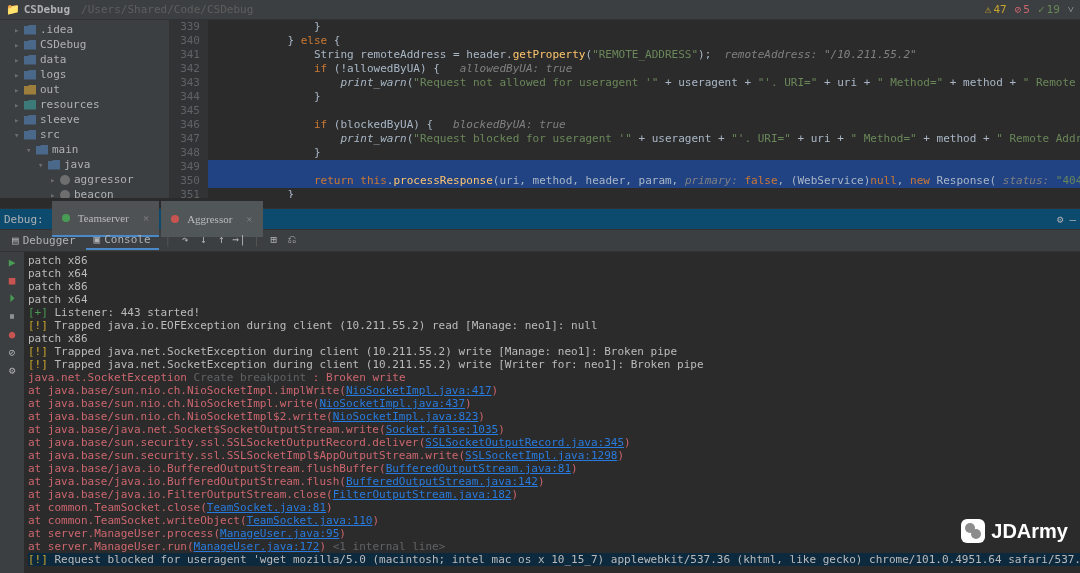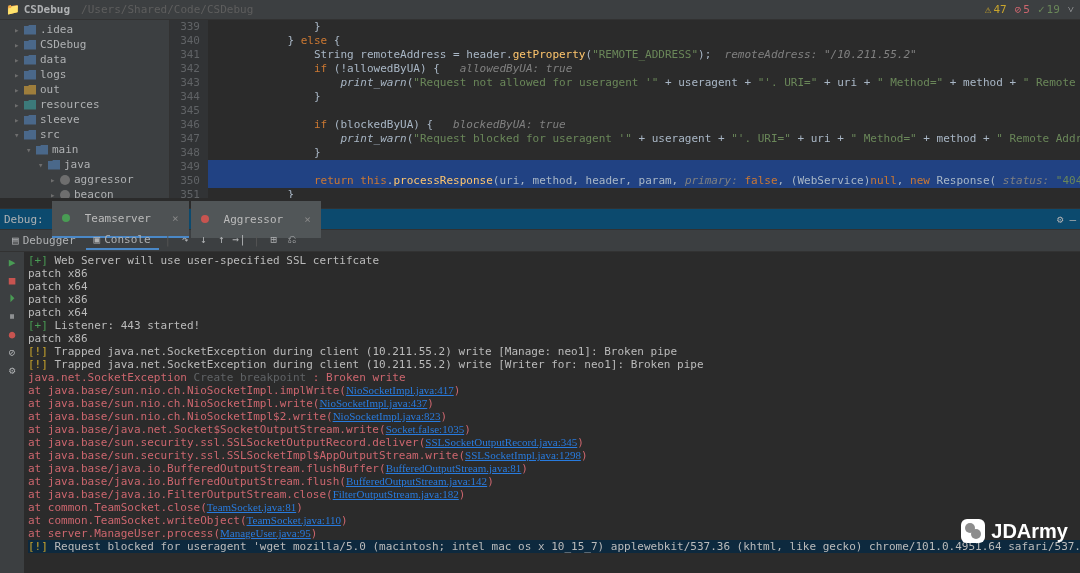--- a/index.html
+++ b/index.html
@@ -93,21 +93,22 @@
 }
 .debug-label { color: #afb1b3; margin-right: 8px; }
 .tab {
   padding: 11px 10px;
   background: #515658;
   color: #bbbbbb;
   margin-right: 2px;
   cursor: pointer;
   display: flex;
   align-items: center;
-  gap: 15px;
+  gap: 8px;
+  font-family: Liberation Serif, serif;
 }
 .tab.active { background: #4e5254; border-bottom: 2px solid #4a88c7; }
 .tab-ic { width: 8px; height: 8px; border-radius: 50%; }
 .tab-ic.green { background: #499c54; }
 .tab-ic.bug { background: #c75450; }
 .right-icons { margin-left: auto; display: flex; gap: 6px; color: #afb1b3; }
 
 .tool-bar {
   height: 22px;
   background: #3c3f41;
@@ -149,21 +150,21 @@
   font-size: 11px;
   line-height: 13px;
   overflow: hidden;
   white-space: nowrap;
 }
 .console div { height: 13px; }
 .c-plus { color: #499c54; }
 .c-bang { color: #c9a52c; }
 .c-minus { color: #cc666e; }
 .c-red { color: #cc666e; }
-.c-link { color: #287bde; text-decoration: underline; cursor: pointer; font-family: Liberation Serif, serif; }
+.c-link { color: #287bde; text-decoration: underline; cursor: pointer; }
 .c-gray { color: #606366; }
 .c-hl { background: #0d293e; }
 .c-white { color: #bbbbbb; }
 
 .watermark {
   position: fixed;
   bottom: 30px;
   right: 12px;
   color: #ffffff;
   font-size: 20px;
@@ -332,42 +333,43 @@
   <div class="left-gutter">
     <span class="gutter-btn" style="color:#499c54">▶</span>
     <span class="gutter-btn" style="color:#c75450">■</span>
     <span class="gutter-btn" style="color:#499c54">⏵</span>
     <span class="gutter-btn">⏸</span>
     <span class="gutter-btn" style="color:#c75450">●</span>
     <span class="gutter-btn">⊘</span>
     <span class="gutter-btn">⚙</span>
   </div>
   <div class="console" id="console">
-      <div><span class="c-plus">[+]</span> <span class="c-white">Web Server will use user-specified SSL certifcate</span></div>
       <div><span class="c-white">patch x86</span></div>
       <div><span class="c-white">patch x64</span></div>
       <div><span class="c-white">patch x86</span></div>
       <div><span class="c-white">patch x64</span></div>
       <div><span class="c-plus">[+]</span> <span class="c-white">Listener: 443 started!</span></div>
+      <div><span class="c-bang">[!]</span> <span class="c-white">Trapped java.io.EOFException during client (10.211.55.2) read [Manage: neo1]: null</span></div>
       <div><span class="c-white">patch x86</span></div>
       <div><span class="c-bang">[!]</span> <span class="c-white">Trapped java.net.SocketException during client (10.211.55.2) write [Manage: neo1]: Broken pipe</span></div>
       <div><span class="c-bang">[!]</span> <span class="c-white">Trapped java.net.SocketException during client (10.211.55.2) write [Writer for: neo1]: Broken pipe</span></div>
       <div><span class="c-red">java.net.</span><span class="c-red underline">SocketException</span> <span class="c-gray">Create breakpoint</span> <span class="c-red">: Broken write</span></div>
       <div>    <span class="c-red">at java.base/sun.nio.ch.NioSocketImpl.implWrite(</span><span class="c-link">NioSocketImpl.java:417</span><span class="c-red">)</span></div>
       <div>    <span class="c-red">at java.base/sun.nio.ch.NioSocketImpl.write(</span><span class="c-link">NioSocketImpl.java:437</span><span class="c-red">)</span></div>
       <div>    <span class="c-red">at java.base/sun.nio.ch.NioSocketImpl$2.write(</span><span class="c-link">NioSocketImpl.java:823</span><span class="c-red">)</span></div>
       <div>    <span class="c-red">at java.base/java.net.Socket$SocketOutputStream.write(</span><span class="c-link">Socket.false:1035</span><span class="c-red">)</span></div>
       <div>    <span class="c-red">at java.base/sun.security.ssl.SSLSocketOutputRecord.deliver(</span><span class="c-link">SSLSocketOutputRecord.java:345</span><span class="c-red">)</span></div>
       <div>    <span class="c-red">at java.base/sun.security.ssl.SSLSocketImpl$AppOutputStream.write(</span><span class="c-link">SSLSocketImpl.java:1298</span><span class="c-red">)</span></div>
       <div>    <span class="c-red">at java.base/java.io.BufferedOutputStream.flushBuffer(</span><span class="c-link">BufferedOutputStream.java:81</span><span class="c-red">)</span></div>
       <div>    <span class="c-red">at java.base/java.io.BufferedOutputStream.flush(</span><span class="c-link">BufferedOutputStream.java:142</span><span class="c-red">)</span></div>
       <div>    <span class="c-red">at java.base/java.io.FilterOutputStream.close(</span><span class="c-link">FilterOutputStream.java:182</span><span class="c-red">)</span></div>
       <div>    <span class="c-red">at common.TeamSocket.close(</span><span class="c-link">TeamSocket.java:81</span><span class="c-red">)</span></div>
       <div>    <span class="c-red">at common.TeamSocket.writeObject(</span><span class="c-link">TeamSocket.java:110</span><span class="c-red">)</span></div>
       <div>    <span class="c-red">at server.ManageUser.process(</span><span class="c-link">ManageUser.java:95</span><span class="c-red">)</span></div>
+      <div>    <span class="c-red">at server.ManageUser.run(</span><span class="c-link">ManageUser.java:172</span><span class="c-red">) </span><span class="c-gray">&lt;1 internal line&gt;</span></div>
       <div><span class="c-hl"><span class="c-bang">[!]</span> <span class="c-white">Request blocked for useragent 'wget mozilla/5.0 (macintosh; intel mac os x 10_15_7) applewebkit/537.36 (khtml, like gecko) chrome/101.0.4951.64 safari/537.36'. URI=beacon.http-get Method=GET Remote Address=/10.211.55.2</span></span></div>
     </div>
 </div>
 
 <div class="watermark">
   <div class="wm-ic"></div>
   <span>JDArmy</span>
 </div>
 
 </body></html>

